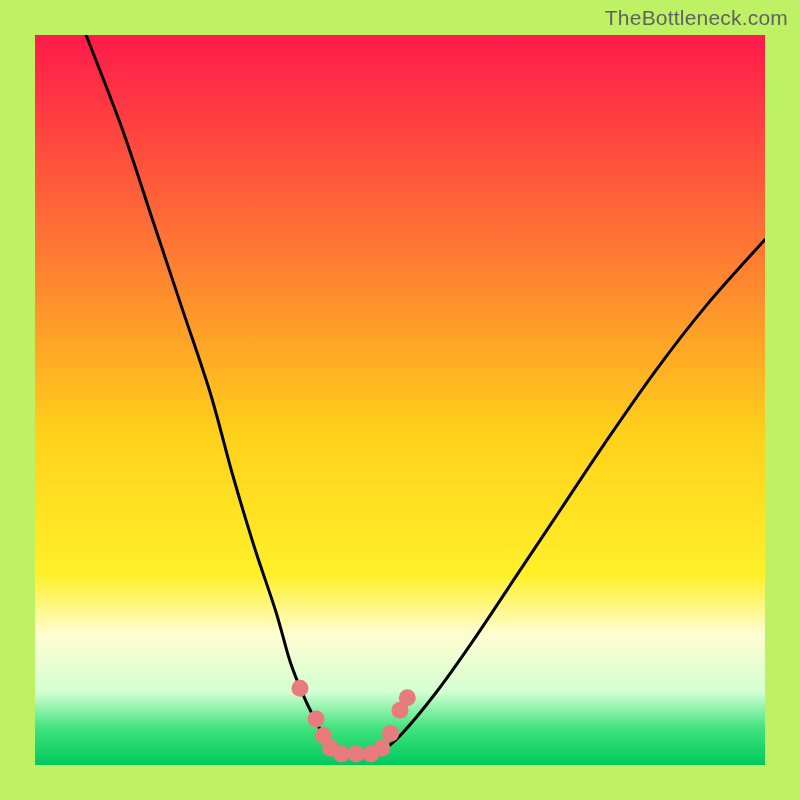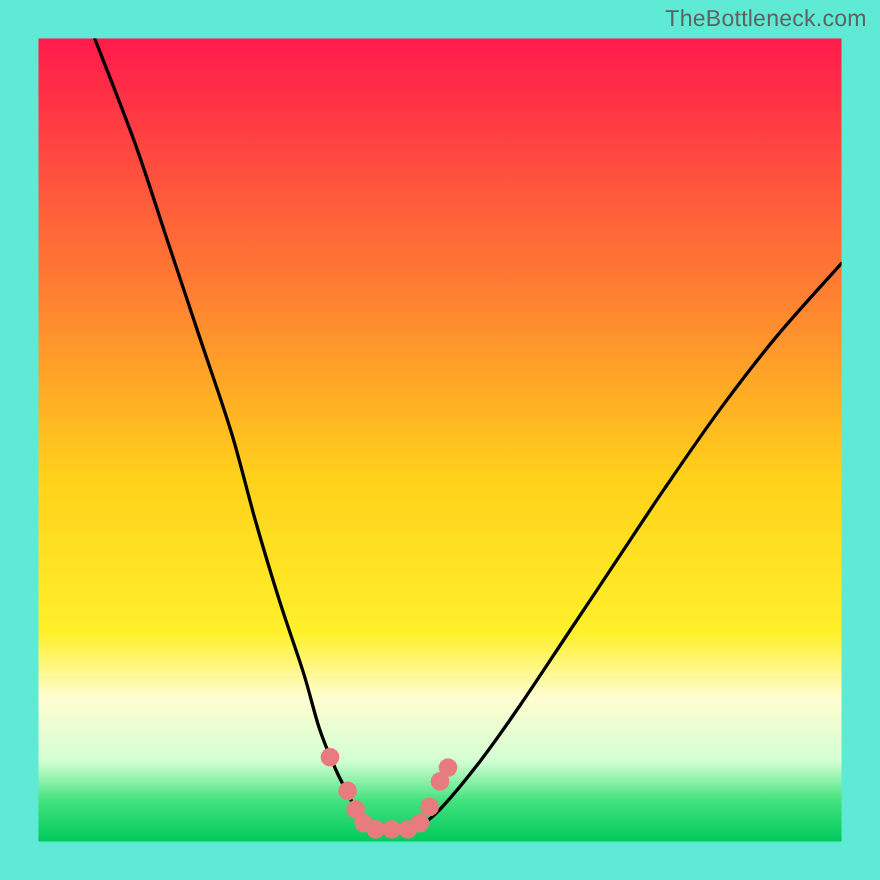--- a/index.html
+++ b/index.html
@@ -8,21 +8,21 @@
     width: 800px;
     height: 800px;
     background: #000;
     overflow: hidden;
     font-family: Arial, Helvetica, sans-serif;
   }
   .stage {
     position: relative;
     width: 800px;
     height: 800px;
-    background: #5eead4;
+    background: #bef264;
   }
   .watermark {
     position: absolute;
     top: 6px;
     right: 12px;
     color: #616161;
     font-size: 21px;
     font-weight: 400;
     letter-spacing: 0.2px;
     z-index: 10;

